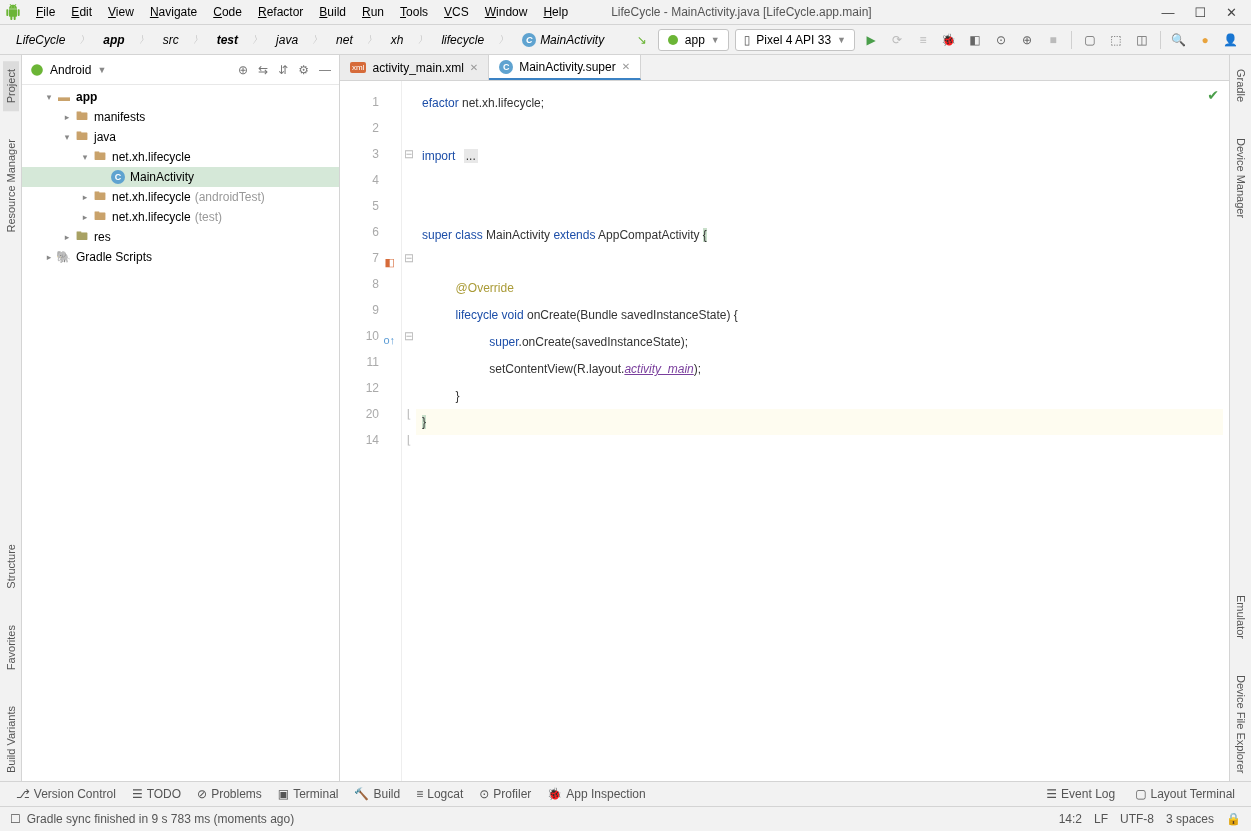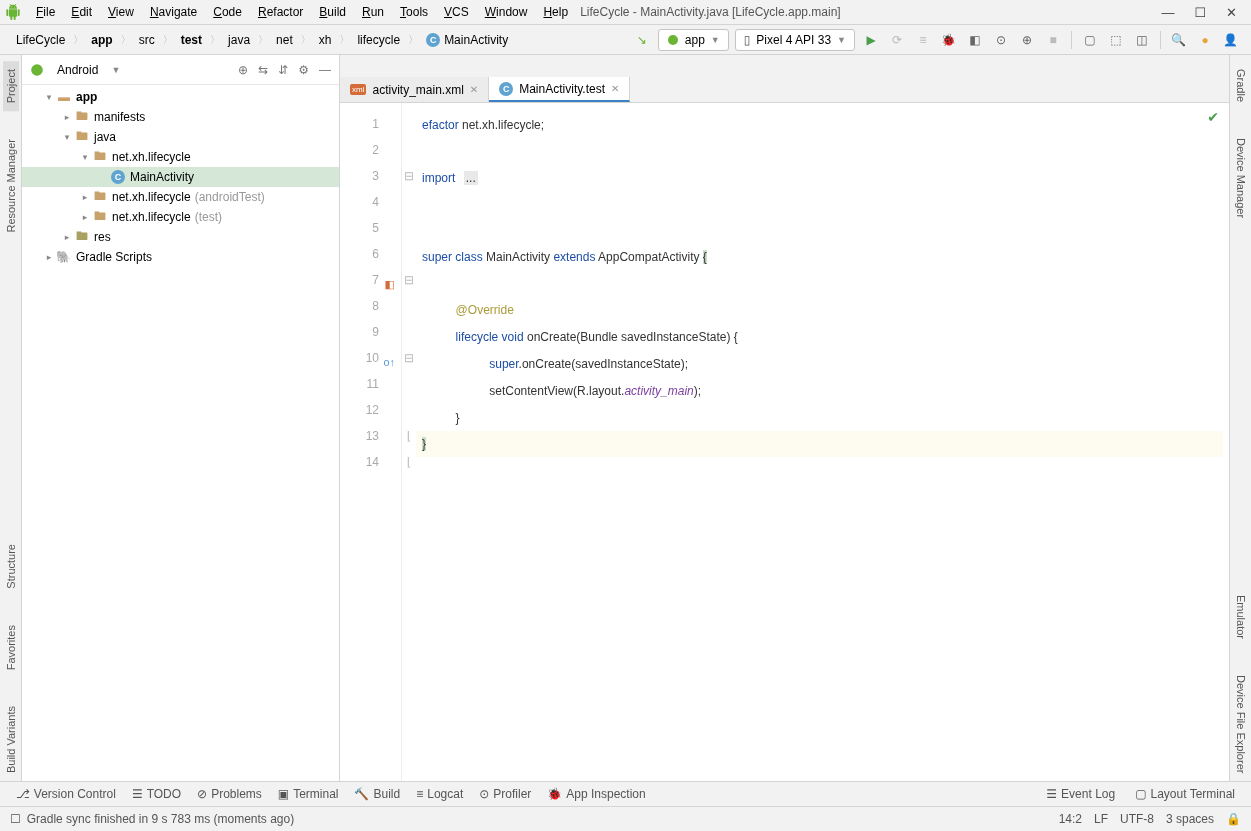--- a/index.html
+++ b/index.html
@@ -1,66 +1,66 @@
 <!DOCTYPE html>
 <html><head>
 <meta charset="utf-8">
 <style>
 * { margin:0; padding:0; box-sizing:border-box; font-family:"Segoe UI",Arial,sans-serif; font-size:12px; }
 body { width:1251px; height:831px; background:#f2f2f2; display:flex; flex-direction:column; overflow:hidden; }
 .menubar { height:25px; background:#f2f2f2; display:flex; align-items:center; padding:0 4px; border-bottom:1px solid #d4d4d4; }
 .menubar .logo { width:18px; height:18px; margin-right:6px; display:flex; align-items:center; justify-content:center; }
 .menubar .menu-item { padding:2px 8px; cursor:default; }
 .menubar .menu-item u { text-decoration:underline; }
-.menubar .title { margin-left:4px; color:#555; }
+.menubar .title { margin-left:35px; color:#555; }
 .menubar .win-controls { margin-left:auto; display:flex; gap:20px; padding-right:10px; }
 .menubar .win-controls span { cursor:default; font-size:13px; color:#444; }
 .navbar { height:30px; background:#f2f2f2; display:flex; align-items:center; padding:0 10px; border-bottom:1px solid #d4d4d4; }
-.breadcrumb { display:flex; align-items:center; gap:2px; }
+.breadcrumb { display:flex; align-items:center; gap:8px;font-style:italic; }
 .breadcrumb .crumb { padding:2px 6px; border-radius:3px; cursor:default; }
 .breadcrumb .sep { color:#aaa; font-size:10px; }
 .breadcrumb .crumb.file { display:flex; align-items:center; gap:4px; }
 .breadcrumb .crumb b { font-weight:600; }
 .navbar .right { margin-left:auto; display:flex; align-items:center; gap:6px; }
 .navbar .dev-selector, .navbar .run-config { border:1px solid #c4c4c4; background:#fff; border-radius:3px; padding:2px 8px; display:flex; align-items:center; gap:6px; height:22px; }
 .navbar .icon-btn { width:20px; height:20px; display:flex; align-items:center; justify-content:center; cursor:default; color:#666; }
 .navbar .icon-btn.green { color:#4a9e4a; }
 .navbar .vdiv { width:1px; height:18px; background:#d0d0d0; margin:0 2px; }
 .main { flex:1; display:flex; min-height:0; }
 .left-gutter { width:22px; background:#f2f2f2; border-right:1px solid #d4d4d4; display:flex; flex-direction:column; align-items:center; padding-top:6px; gap:20px; }
 .left-gutter .vtab { writing-mode:vertical-rl; transform:rotate(180deg); font-size:11px; color:#555; padding:8px 2px; cursor:default; }
 .left-gutter .vtab.active { background:#dcdcdc; }
 .right-gutter { width:22px; background:#f2f2f2; border-left:1px solid #d4d4d4; display:flex; flex-direction:column; align-items:center; padding-top:6px; gap:20px; }
 .right-gutter .vtab { writing-mode:vertical-rl; font-size:11px; color:#555; padding:8px 2px; cursor:default; }
 .sidebar { width:318px; background:#fff; border-right:1px solid #d4d4d4; display:flex; flex-direction:column; }
-.sidebar-header { height:30px; display:flex; align-items:center; padding:0 8px; border-bottom:1px solid #e8e8e8; gap:13px;text-align:right; }
+.sidebar-header { height:30px; display:flex; align-items:center; padding:0 8px; border-bottom:1px solid #e8e8e8; gap:6px;text-align:right; }
 .sidebar-header .title { font-weight:500; }
 .sidebar-header .icons { margin-left:auto; display:flex; gap:10px; color:#777; }
 .sidebar-header .icons span { cursor:default; font-size:12px; }
 .tree { flex:1; overflow:auto; padding:2px 0; }
 .tree-item { display:flex; align-items:center; height:20px; cursor:default; padding-right:6px; }
 .tree-item.selected { background:#d5e8d8; }
 .tree-item .indent { display:inline-block; }
 .tree-item .arrow { width:14px; text-align:center; color:#888; font-size:9px; }
 .tree-item .icon { width:16px; height:16px; display:flex; align-items:center; justify-content:center; margin-right:4px; }
 .tree-item .label { white-space:nowrap; }
 .tree-item .suffix { color:#999; margin-left:4px; }
-.editor-area { flex:1; display:flex; flex-direction:column; min-width:0; background:#fff;margin-top:22px; }
+.editor-area { flex:1; display:flex; flex-direction:column; min-width:0; background:#fff; }
 .tabs { height:26px; display:flex; align-items:stretch; border-bottom:1px solid #d4d4d4; background:#f2f2f2; }
 .tab { display:flex; align-items:center; gap:6px; padding:0 10px; border-right:1px solid #d4d4d4; cursor:default; background:#ececec; }
 .tab.active { background:#fff; border-bottom:2px solid #3b82c4; }
 .tab .close { color:#999; font-size:10px; }
 .editor { flex:1; display:flex; min-height:0; position:relative; }
 .gutter-col { width:62px; background:#fff; border-right:1px solid #eee; text-align:right; color:#aaa; font-family:"JetBrains Mono","Consolas",monospace; font-size:13px; line-height:26px; padding:8px 4px 0 0; }
 .gutter-col .ln { height:26px; position:relative; padding-right:18px; }
 .gutter-col .mark { position:absolute; right:2px; top:4px; font-size:11px; }
 .code { flex:1; font-family:"JetBrains Mono","Consolas",monospace; font-size:14px; line-height:26px; padding:8px 6px 0 6px; color:#333; white-space:pre; position:relative; overflow:auto; }
 .code .kw { color:#1c4ea8; }
 .code .ann { color:#aa9b37; }
-.code .id { color:#7a3f9d; font-style:italic; }
+.code .id { color:#7a3f9d; font-style:italic;text-decoration:underline; }
 .code .hi { background:#c9dfca; }
 .code .line14 { background:#fefcf0; display:block; margin-left:-6px; padding-left:6px; }
 .code .ellipsis { background:#e8e8e8; padding:0 2px; }
 .editor .checkmark { position:absolute; top:6px; right:10px; color:#4a9e4a; font-size:14px; }
 .fold-col { width:14px; color:#bbb; font-size:10px; line-height:26px; padding-top:8px; text-align:center; background:#fff; }
 .fold-col div { height:26px; }
 .statusbar { height:25px; background:#f2f2f2; border-top:1px solid #d4d4d4; display:flex; align-items:center; padding:0 10px; font-size:11px; color:#555; }
 .toolsbar { height:25px; background:#f2f2f2; border-top:1px solid #d4d4d4; display:flex; align-items:center; padding:0 8px; font-size:11px; color:#555; gap:4px; }
 .toolsbar .tool { display:flex; align-items:center; gap:4px; padding:2px 8px; cursor:default; }
 .toolsbar .right { margin-left:auto; display:flex; gap:4px; }
@@ -260,39 +260,39 @@
 
   <div class="editor-area">
     <div class="tabs" id="tabs">
         <div class="tab">
           <span style="background:#d66b3a;color:#fff;font-size:8px;padding:1px 2px;border-radius:2px;">xml</span>
           <span>activity_main.xml</span>
           <span class="close">✕</span>
         </div>
         <div class="tab active">
           <span class="java-icon">C</span>
-          <span>MainActivity.test</span>
+          <span>MainActivity.super</span>
           <span class="close">✕</span>
         </div>
       </div>
     <div class="editor">
       <div class="gutter-col" id="gutter">
           <div class="ln">1</div>
           <div class="ln">2</div>
           <div class="ln">3</div>
           <div class="ln">4</div>
           <div class="ln">5</div>
           <div class="ln">6</div>
           <div class="ln">7<span class="mark" style="color:#d66b3a;">◧</span></div>
           <div class="ln">8</div>
           <div class="ln">9</div>
           <div class="ln">10<span class="mark" style="color:#5a9bd5;">o↑</span></div>
           <div class="ln">11</div>
           <div class="ln">12</div>
-          <div class="ln">13</div>
+          <div class="ln">20</div>
           <div class="ln">14</div>
         </div>
       <div class="fold-col" id="foldcol">
           <div></div>
           <div></div>
           <div>⊟</div>
           <div></div>
           <div></div>
           <div></div>
           <div>⊟</div>

